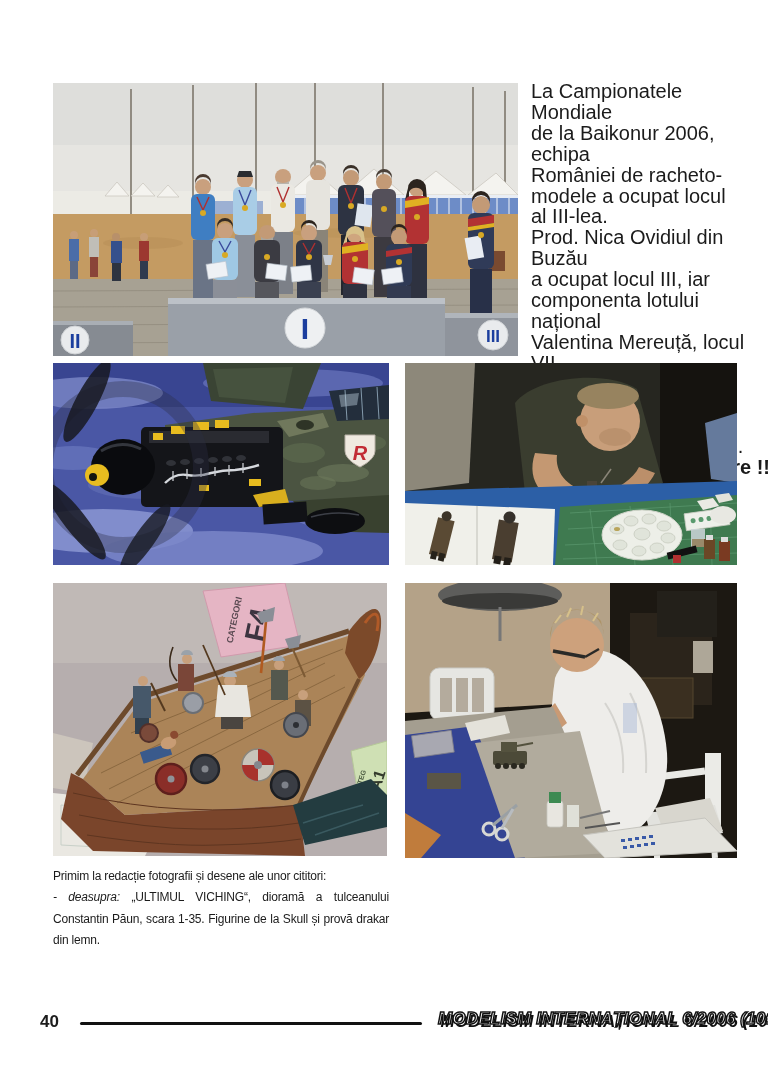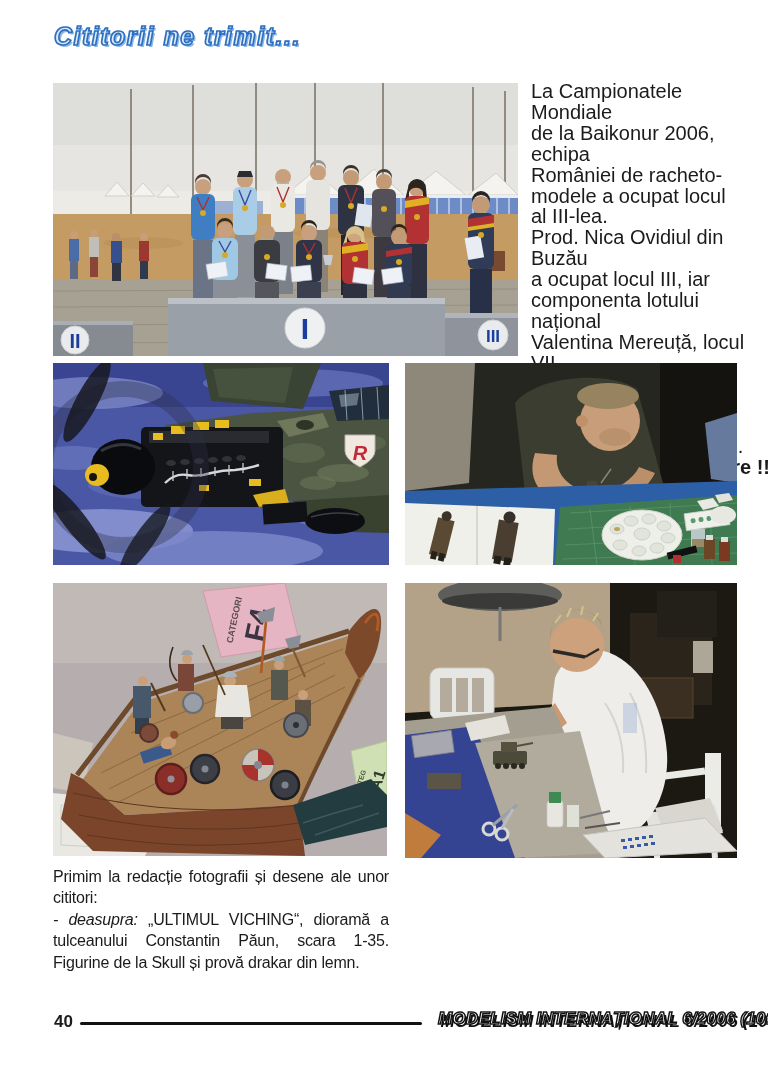--- a/index.html
+++ b/index.html
@@ -24,44 +24,43 @@
   #photo-workbench { left:405px; top:583px; width:332px; height:275px; }
 
   .caption-top {
     position:absolute; left:531px; top:81px; width:232px;
     font-size:20px; line-height:20.9px; color:#1b1b1b;
   }
   .caption-top .body { display:block; white-space:pre-line; }
   .caption-top .bold-line { display:block; font-weight:bold; white-space:nowrap; }
 
   .col {
-    position:absolute; top:866px; font-size:16px; letter-spacing:-0.2px;
+    position:absolute; top:866px; font-size:12px; letter-spacing:-0.2px;
     line-height:21.4px; text-align:justify; color:#1b1b1b;
   }
   #col-left  { left:53px;  width:336px; }
   #col-right { left:405px; width:334px; }
   .lead { font-style:italic; }
 
-  .footer-pageno { position:absolute; left:54px; top:1012px; font-size:17px; font-weight:bold; }
+  .footer-pageno { position:absolute; left:40px; top:1012px; font-size:17px; font-weight:bold; }
   .footer-rule   { position:absolute; left:80px; top:1022px; width:342px; height:3px; background:#111; border-radius:2px; }
   .footer-mag {
     position:absolute; left:438px; top:1009px; width:300px; text-align:right;
     font-size:17px; font-weight:bold; font-style:italic; letter-spacing:0.2px;
     color:#ffffff; -webkit-text-stroke:1.5px #111;
     text-shadow:2.5px 2.5px 0 #111;
     white-space:nowrap;
   }
   svg text { font-family:"Liberation Sans", sans-serif; }
 </style>
 </head>
 <body>
 
 <div class="page">
 
-  <h1 class="header-title">Cititorii ne trimit...</h1>
 
   <figure class="photo" id="photo-awards">
     <svg viewBox="0 0 465 273" preserveAspectRatio="none">
       <g>
         <rect x="0" y="0" width="465" height="138" fill="#e6e5e1"></rect>
         <rect x="0" y="0" width="465" height="62" fill="#dededb"></rect>
         <rect x="0" y="108" width="465" height="30" fill="#ecebe5"></rect>
       </g>
       <g stroke="#7d766b" stroke-width="1.6">
         <line x1="78" y1="6" x2="78" y2="150"></line>

